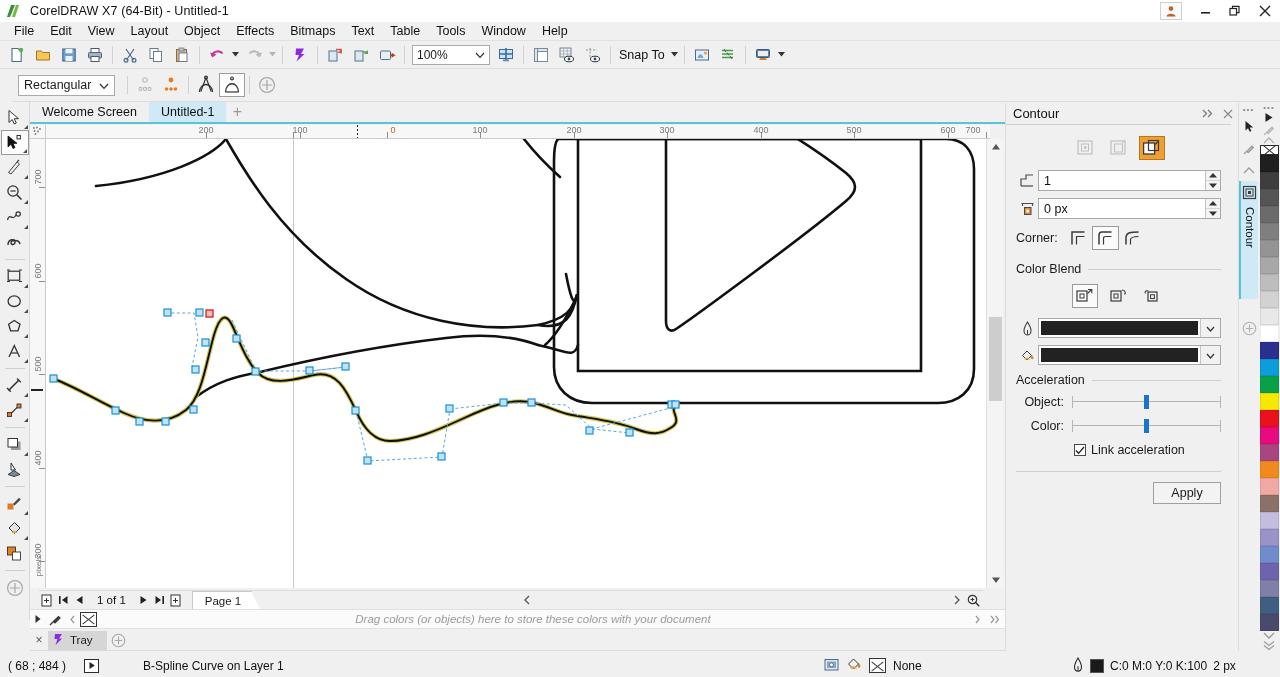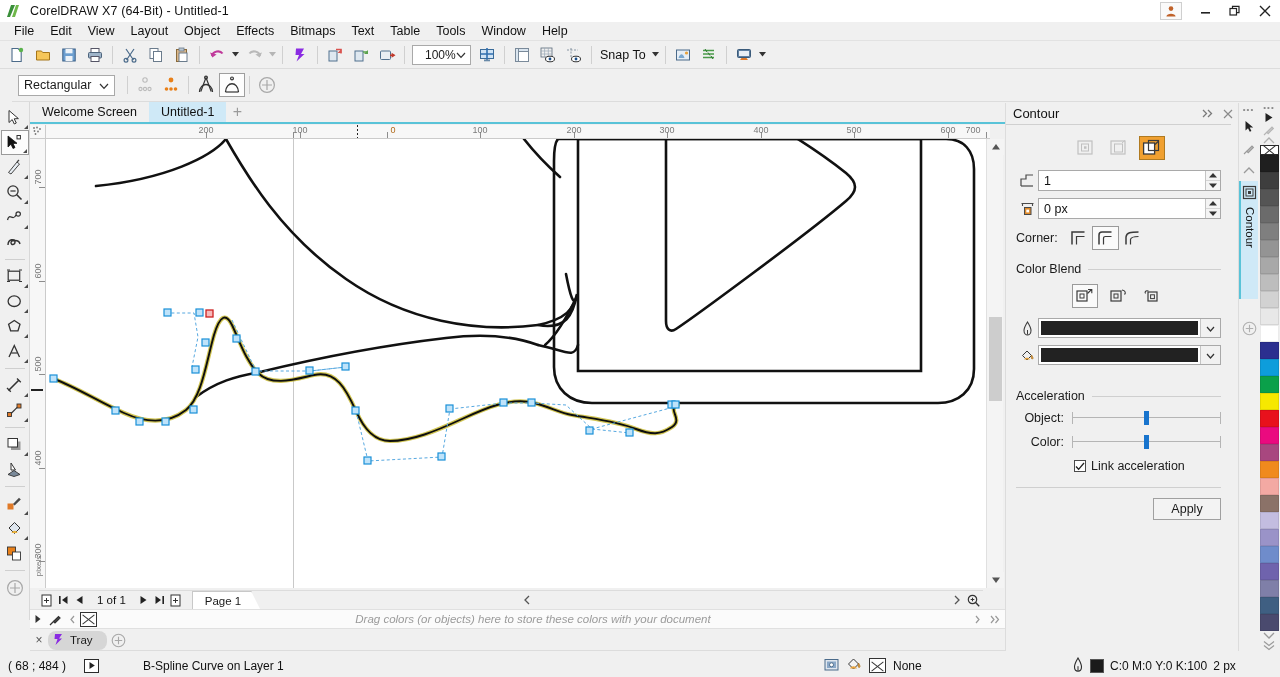--- a/index.html
+++ b/index.html
@@ -38,22 +38,22 @@
   
   .toolbar{
     position:absolute; left:0; top:41px; width:1280px; height:28px;
     background:#f0f0f0; display:flex; align-items:center; padding-left:4px;
     border-bottom:1px solid #dcdcdc;
   }
   .tb-btn{ width:26px; height:24px; display:flex; align-items:center; justify-content:center; cursor:default; }
   .tb-sep{ width:1px; height:18px; background:#d0d0d0; margin:0 4px; }
   .tb-arrow{ width:11px; height:24px; display:flex; align-items:center; justify-content:center; cursor:default; }
   .zoom-combo{
-    width:59px; height:20px; border:1px solid #a9a9a9; background:#fff;
-    display:flex; align-items:center; font-size:12px; padding-left:12px; margin:12px 3px;
+    width:78px; height:20px; border:1px solid #a9a9a9; background:#fff;
+    display:flex; align-items:center; font-size:12px; padding-left:4px; margin:12px 3px;
     position:relative;
   }
   .zoom-combo .caret{ position:absolute; right:3px; top:3px; }
   .snap-label{ font-size:12.5px; padding:0 4px; color:#111; }
 
   
   .propbar{
     position:absolute; left:12px; top:69px; width:1280px; height:33px;
     background:#f0f0f0; display:flex; align-items:center; padding-left:6px;
     border-bottom:1px solid #dcdcdc;
@@ -168,21 +168,21 @@
     width:100%; height:1px; background:#333; }
   .nofill-x:before{ transform:rotate(38deg);} .nofill-x:after{ transform:rotate(-38deg);}
 
   
   .traybar{
     position:absolute; left:30px; top:630px; width:975px; height:21px;
     background:#f0f0f0; display:flex; align-items:center; border-bottom:1px solid #dcdcdc;
   }
   .tray-close{ width:18px; text-align:center; color:#555; font-size:12px; }
   .tray-tab{ height:19px; background:#d6d6d6; display:flex; align-items:center;
-    padding:0 14px 0 4px; font-size:11.5px; gap:5px;border-radius:8px; }
+    padding:0 14px 0 4px; font-size:11.5px; gap:5px; }
   .tray-plus{ width:24px; display:flex; align-items:center; justify-content:center; color:#9a9a9a; }
 
   
   .statusbar{
     position:absolute; left:0; top:654px; width:1280px; height:23px;
     background:#f0f0f0; display:flex; align-items:center; font-size:12px; color:#111;
   }
   .sb-coords{ padding-left:8px; width:84px; }
   .sb-playbtn{ width:15px; height:14px; border:1px solid #2a2a2a; background:#fff;
     display:flex; align-items:center; justify-content:center; }
@@ -1130,21 +1130,21 @@
         <div class="cp-box">
           <div class="cp-swatch"></div>
           <div class="cp-drop">
             <svg width="11" height="11" viewBox="0 0 11 11">
                 <path d="M2 4 L5.5 8 L9 4" stroke="#333" stroke-width="1.2" fill="none"></path>
               </svg>
           </div>
         </div>
       </div>
 
-      <div class="sec-title" style="margin-top:24px;">
+      <div class="sec-title" style="margin-top:8px;">
         <span>Acceleration</span>
         <span class="rule"></span>
       </div>
 
       <div class="slide-row">
         <span class="slide-lbl">Object:</span>
         <div class="slider">
           <div class="track"></div>
           <div class="endL"></div>
           <div class="endR"></div>

